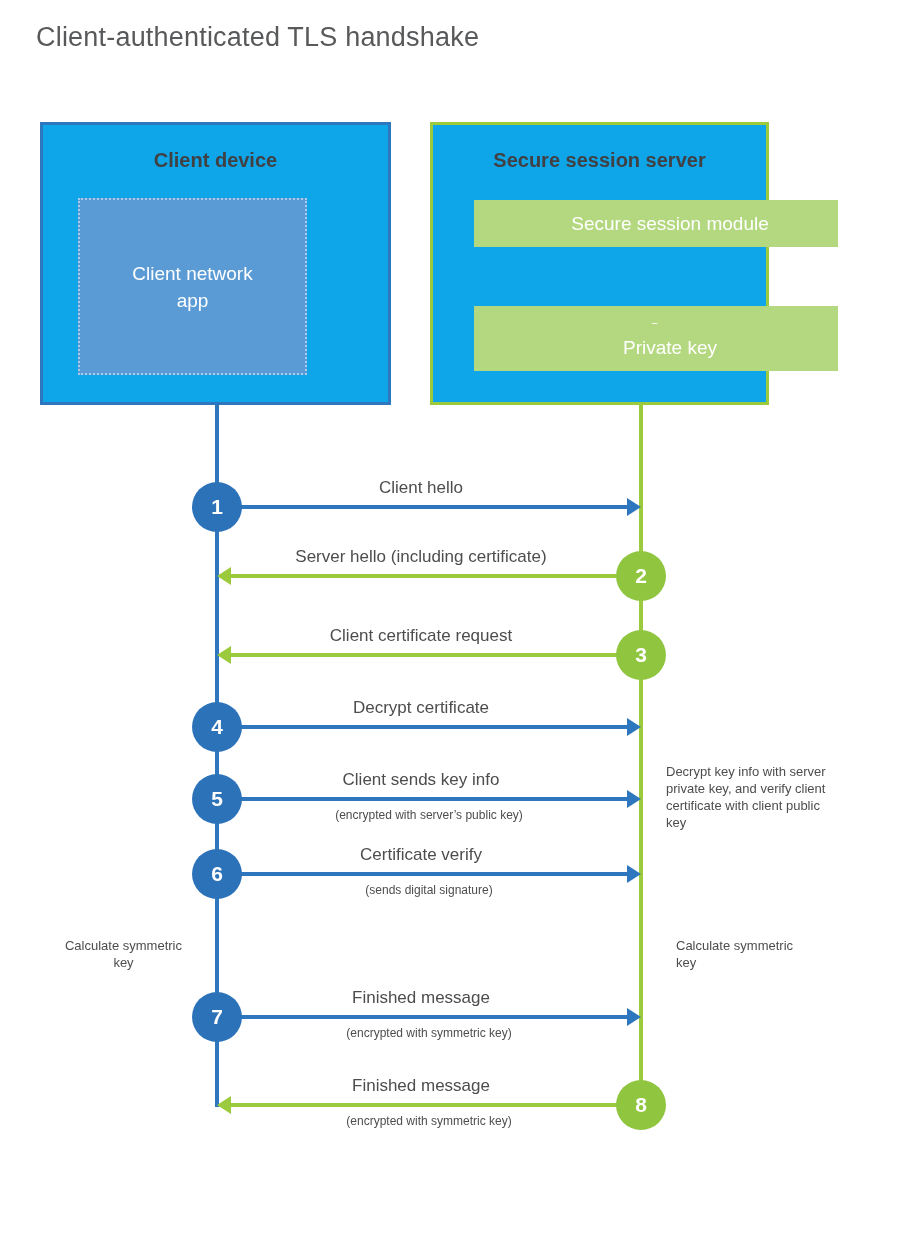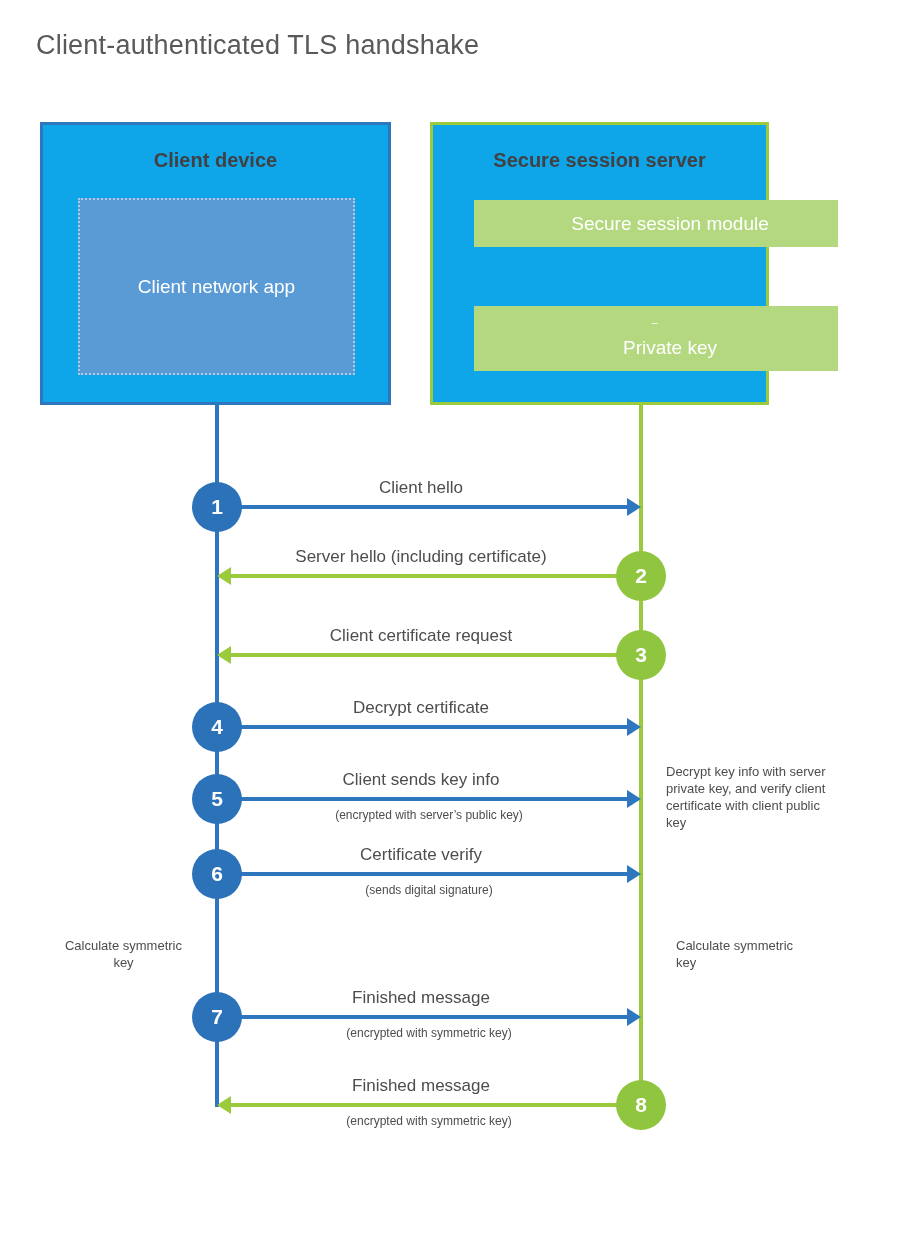--- a/index.html
+++ b/index.html
@@ -1,34 +1,34 @@
 <!DOCTYPE html>
 <html style="--blue: #2e76bd; --blue-circle: #2c72b9; --blue-fill: #5b9bd5; --green: #9bca3d; --green-circle: #90c63f; --green-fill: #b3d87f; --text: #4d4d4d; --heading-text: #414143; --title-text: #58595b;"><head>
 <meta charset="utf-8">
 <style>
   html,body { margin:0; padding:0; background:#ffffff; }
   body { font-family:"Liberation Sans","DejaVu Sans",sans-serif; }
   .canvas { position:relative; width:900px; height:1256px; background:#fff; overflow:hidden; }
 
   .diagram-title {
-    position:absolute; left:36px; top:30px;
+    position:absolute; left:36px; top:22px;
     font-size:27px; font-weight:300; color:var(--title-text,#58595b);
     letter-spacing:0.2px;
   }
 
   
   .actor-box { position:absolute; top:122px; height:283px; background:#0ea5e9; box-sizing:border-box; }
   .client-box { left:40px; width:351px; border:3px solid var(--blue,#2e76bd); }
   .server-box { left:430px; width:339px; border:3px solid var(--green,#9bca3d); }
   .actor-title {
     position:absolute; left:0; top:24px; width:100%;
     text-align:center; font-size:20px; font-weight:bold; color:var(--heading-text,#414143);
   }
   .client-app {
-    position:absolute; left:35px; top:73px; width:277px; height:177px;
+    position:absolute; left:35px; top:73px; width:229px; height:177px;
     background:var(--blue-fill,#5b9bd5); border:2px dotted #aacbe9; box-sizing:border-box;
     display:flex; align-items:center; justify-content:center; text-align:center;
     color:#ffffff; font-size:19px; line-height:27px; padding:0 40px;
   }
   .server-bar {
     position:absolute; left:41px; width:336px; height:47px;
     background:var(--green-fill,#b3d87f);
     display:flex; align-items:center; justify-content:center;
     color:#ffffff; font-size:19px;padding-left:28px;
   }

